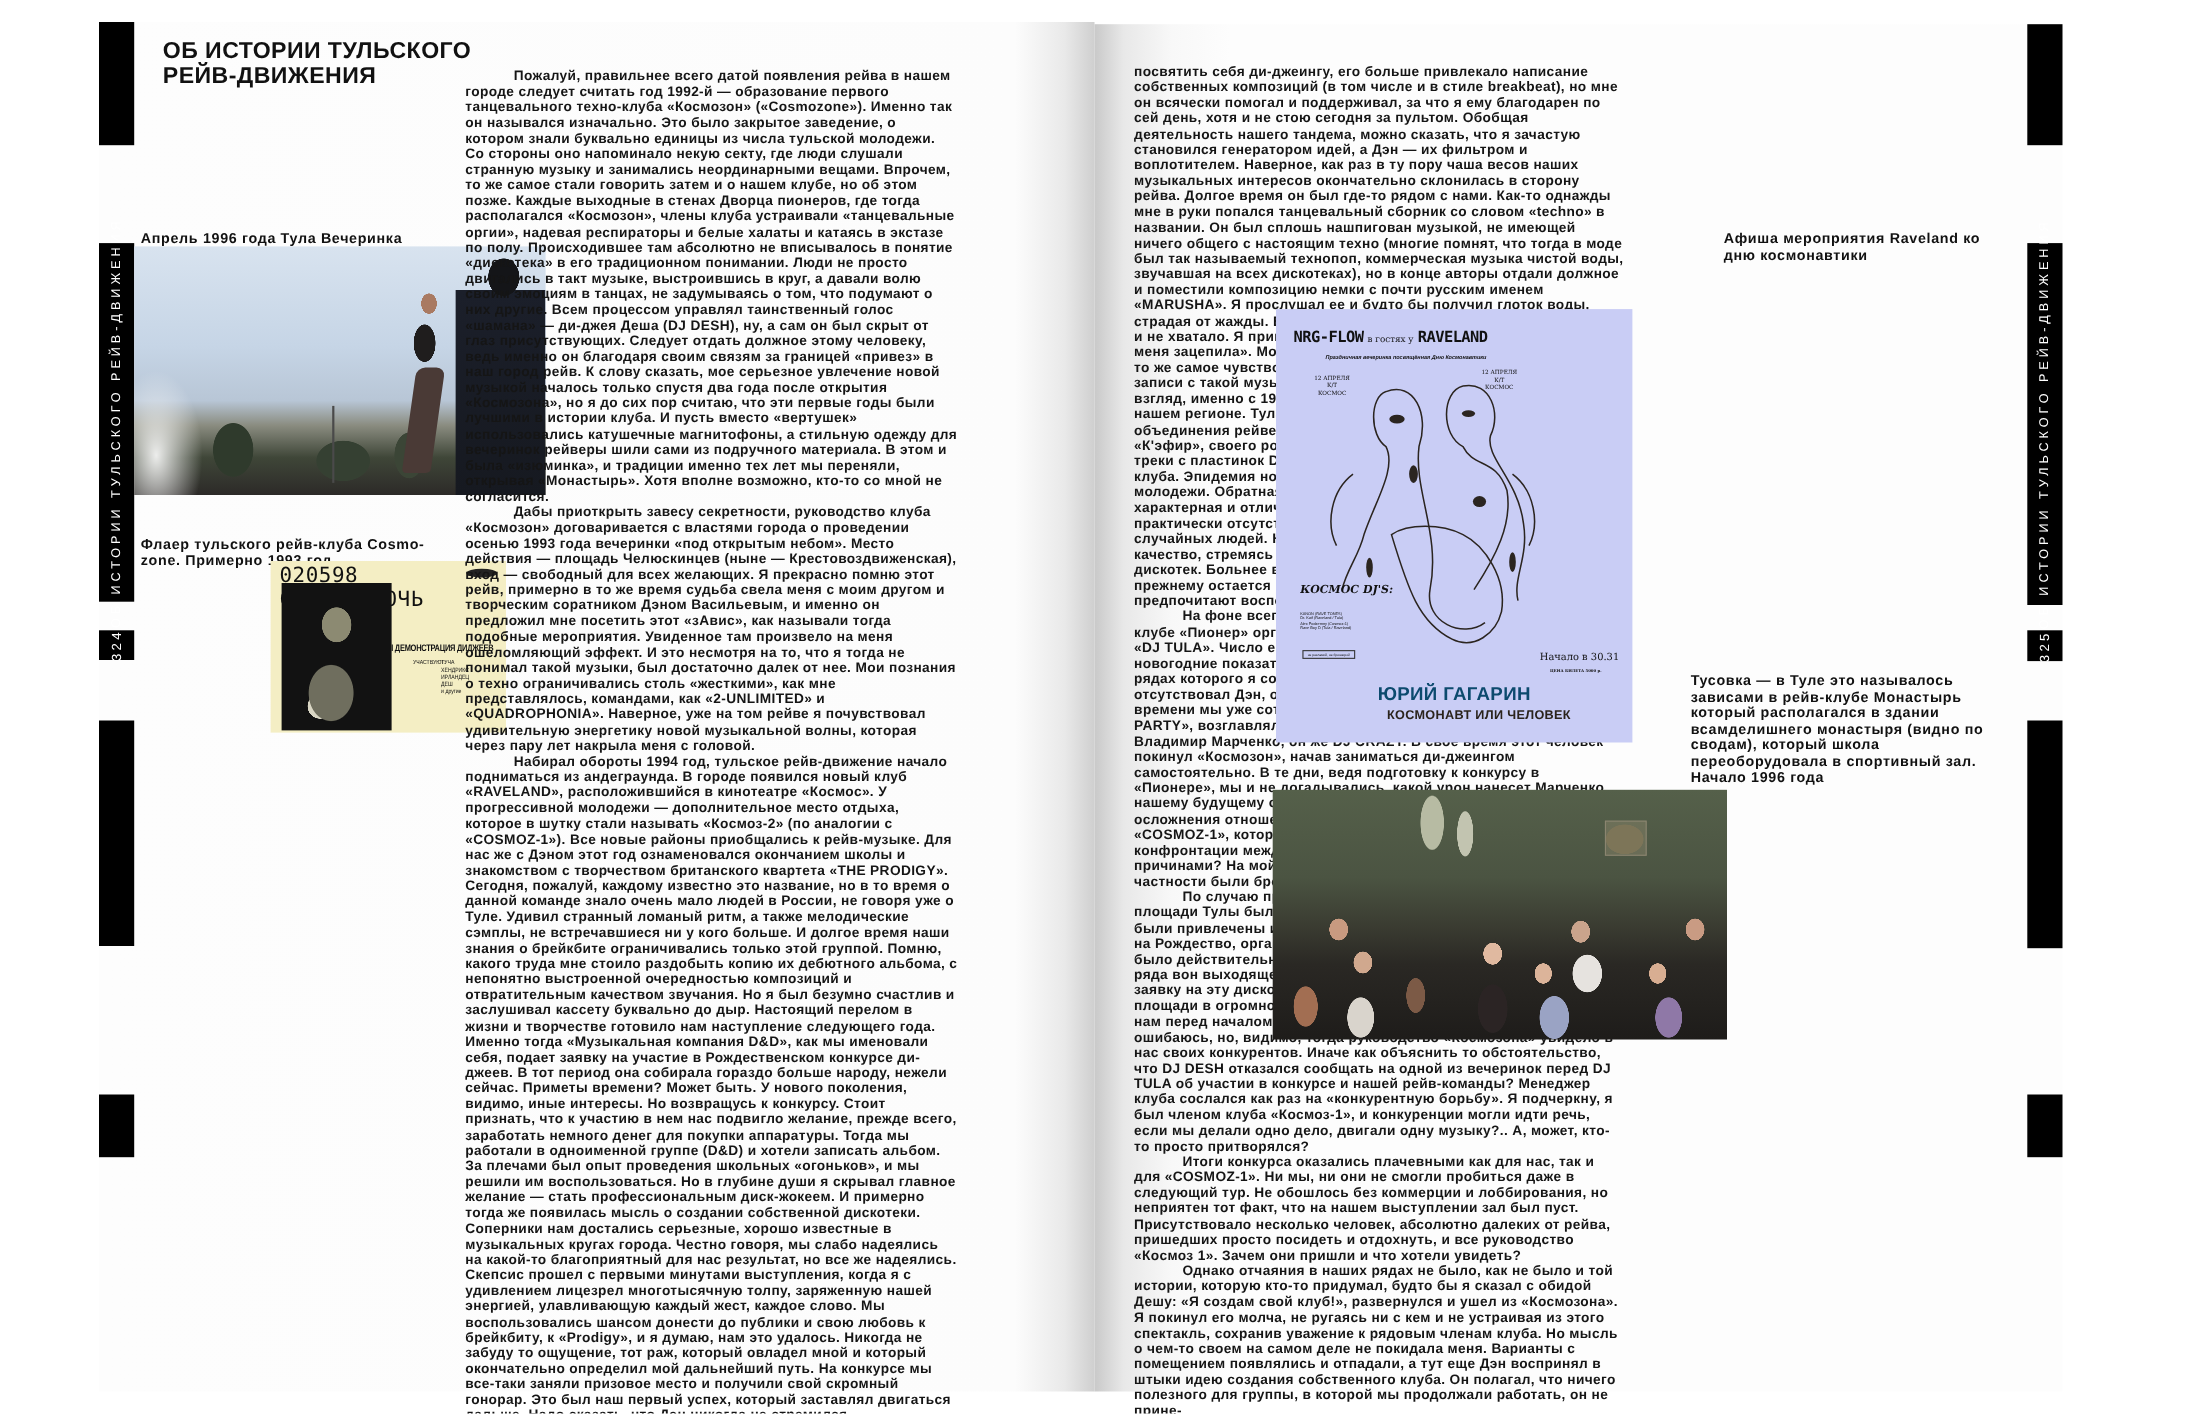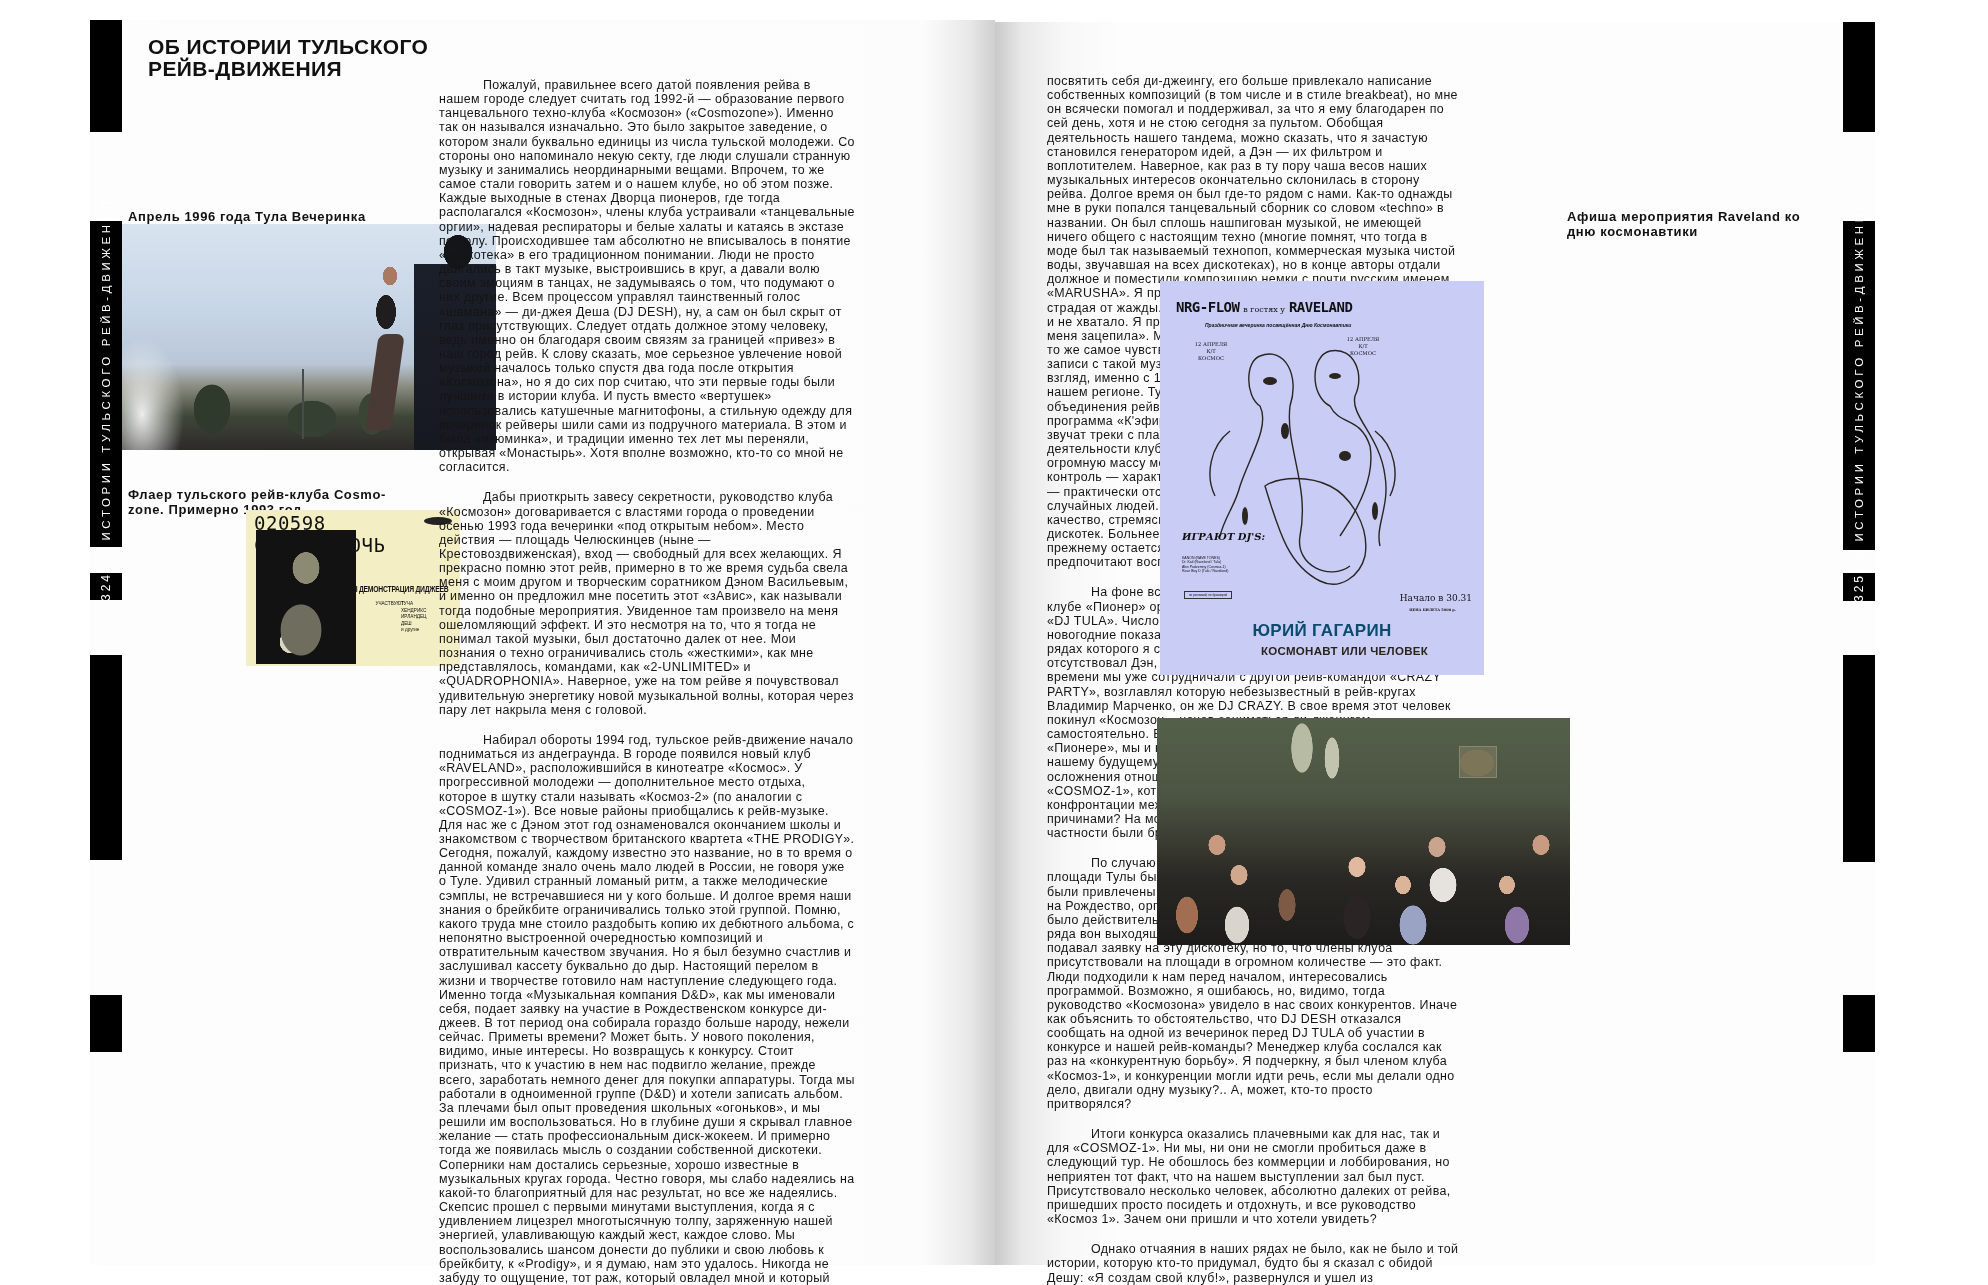--- a/index.html
+++ b/index.html
@@ -41,21 +41,21 @@
   .caption {
     position: absolute; font-weight: bold; font-size: 13px; line-height: 14.6px;
     letter-spacing: 0.6px; margin: 0;
   }
   .caption.right { text-align: left; }
 
   .body-col {
     position: absolute; font-size: 12.45px; line-height: 14.15px; letter-spacing: 0.35px;
     text-align: left; color: #151515;
   }
-  .body-col p { margin: 16px; text-indent: 0; }
+  .body-col p { margin: 0; text-indent: 0; font-weight: bold; }
   .body-col p.indent { text-indent: 44px; }
 
   .photo { position: absolute; overflow: hidden; }
   
   #photo-fountain {
     left: 57px; top: 224px; width: 374px; height: 226px;
     background:
       radial-gradient(ellipse 60px 110px at 20px 190px, rgba(255,255,255,0.9), rgba(255,255,255,0) 70%),
       linear-gradient(to bottom, #d8e3ef 0%, #c6d5e6 40%, #b8c6d6 62%, #8a8c80 72%, #3f4638 85%, #2c2a28 100%);
   }
@@ -227,31 +227,32 @@
       </g>
       <g fill="#2b2520">
         <ellipse cx="80" cy="45" rx="7" ry="4"></ellipse>
         <ellipse cx="145" cy="40" rx="6" ry="3"></ellipse>
         <ellipse cx="95" cy="95" rx="4" ry="8"></ellipse>
         <ellipse cx="155" cy="120" rx="6" ry="5"></ellipse>
         <ellipse cx="185" cy="175" rx="3" ry="9"></ellipse>
         <ellipse cx="55" cy="180" rx="3" ry="9"></ellipse>
       </g>
     </svg>
-    <div class="p-djs">ИГРАЮТ DJ'S:</div>
+    <div class="p-djs">КОСМОС DJ'S:</div>
     <div class="p-djs-list">
       <div>KANON (RAVE TONES)</div>
       <div>Dr. Kaif (Raveland / Tula)</div>
       <div>Alex Podzemny (Cosmoz-1)</div>
       <div>Rave Boy D (Tula / Raveland)</div>
     </div>
     <div class="p-badge">не рекламой, не брошюрой</div>
     <div class="p-start">Начало в 30.31</div>
     <div class="p-price">ЦЕНА БИЛЕТА 5000 р.</div>
     <div class="p-name">ЮРИЙ ГАГАРИН</div>
     <div class="p-tag">КОСМОНАВТ ИЛИ ЧЕЛОВЕК</div>
   </div>
 
+  <p class="caption right" style="right:48px;top:590px;width:290px;">Тусовка — в Туле это называлось зависами в рейв-клубе Монастырь который располагался в здании всамделишнего монастыря (видно по сводам), который школа переоборудовала в спортивный зал. Начало 1996 года</p>
   <div id="photo-party" class="photo">
     <div class="hoop"></div>
     <div class="crowd"></div>
   </div>
 </div>
 
 </body></html>

